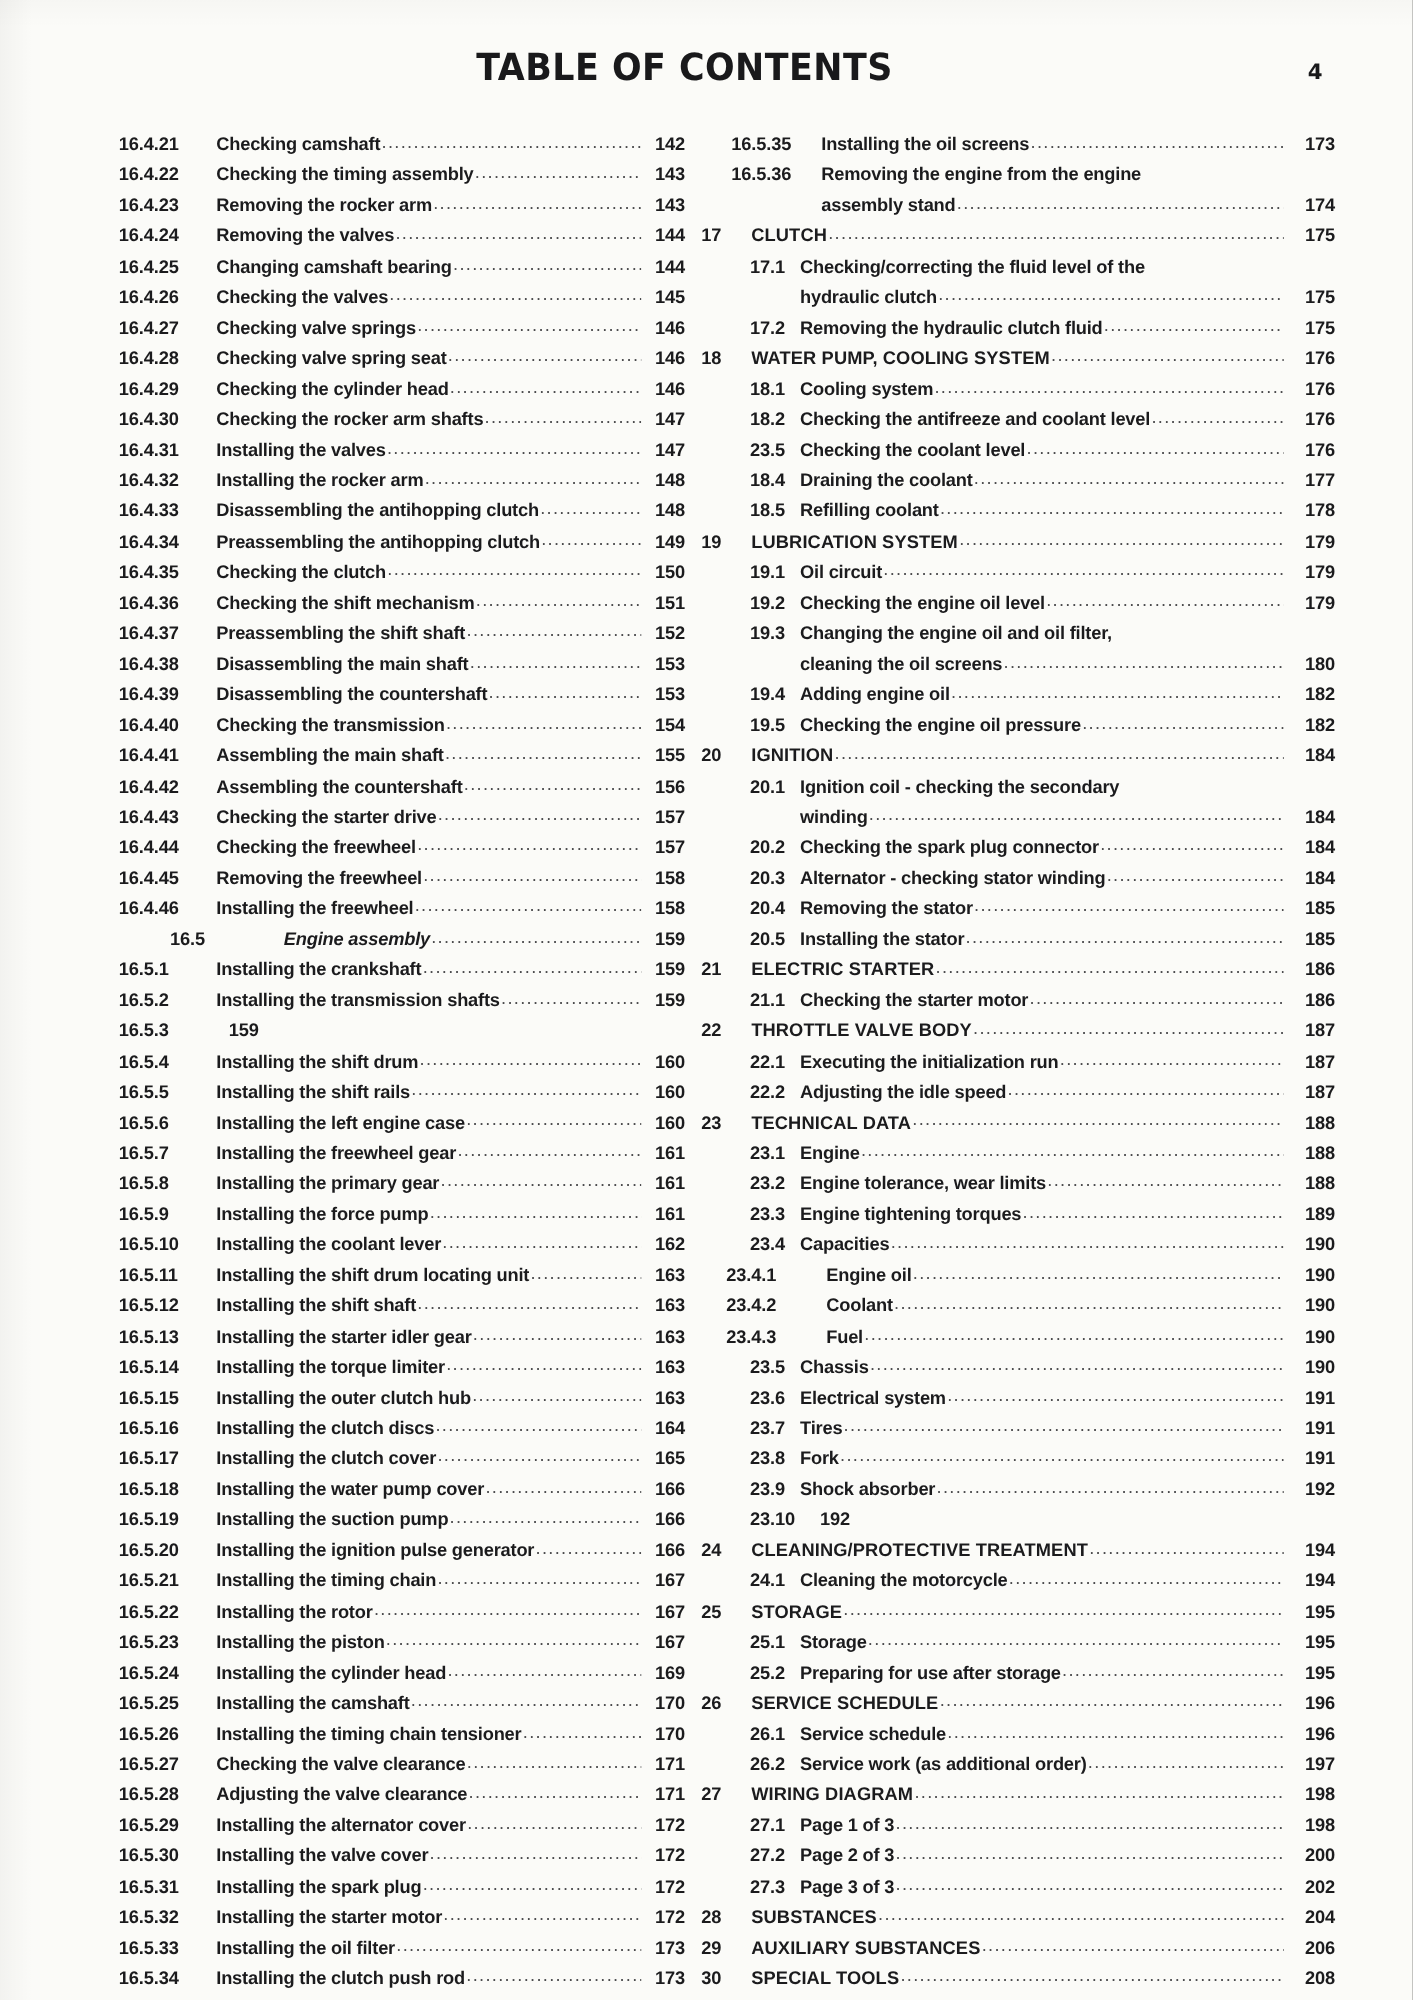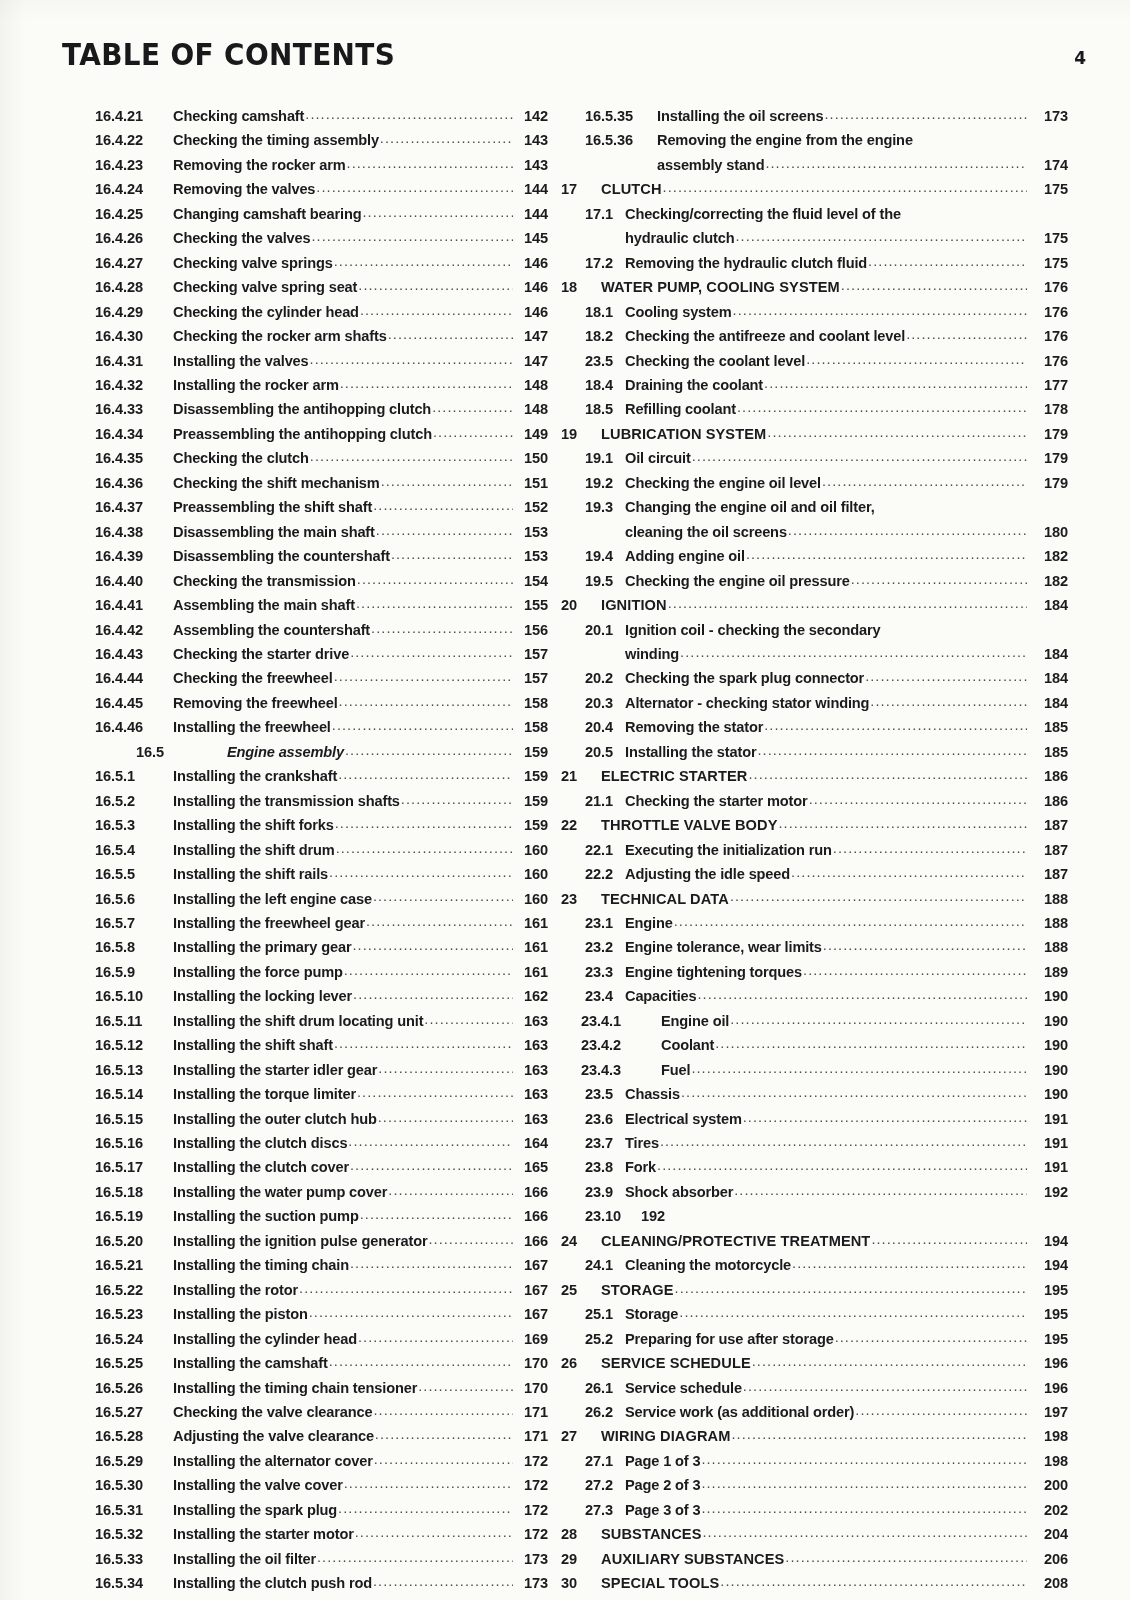--- a/index.html
+++ b/index.html
@@ -23,22 +23,23 @@
     background:
       linear-gradient(90deg, rgba(0,0,0,0.035) 0px, rgba(0,0,0,0.0) 26px),
       linear-gradient(180deg, rgba(0,0,0,0.02) 0px, rgba(0,0,0,0) 22px),
       #fbfbf8;
     pointer-events: none;
   }
   .header {
     position: absolute;
     top: 38px;
     left: 62px;
-    right: 44px;
+    right: 72px;
     height: 44px;
+    text-align: center;
   }
   .header-title {
     font-family: "DejaVu Sans", sans-serif;
     font-weight: bold;
     font-size: 30px;
     letter-spacing: 0.4px;
     color: #19191b;
     line-height: 34px;
     display: inline-block;
     transform: scaleX(0.93);
@@ -126,21 +127,21 @@
 
   
   .col-left .num { width: 78px; }
   .col-left .pageno { width: 34px; }
   .col-left .lvl-sec .num { width: 78px; margin-left: 41px; }
   .col-left .lvl-sec .title { padding-left: 13px; font-style: italic; }
 
   
   .col-right .num { width: 40px; }
   .col-right .pageno { width: 34px; padding-left: 6px; }
-  .col-right .lvl-sub .num { width: 40px; margin-left: 24px; }
+  .col-right .lvl-sub .num { width: 40px; margin-left: 39px; }
   .col-right .lvl-subsub .num { width: 60px; margin-left: 20px; }
   .col-right .lvl-subsub .title { padding-left: 20px; }
   .col-right .lvl-item .num { width: 72px; margin-left: 24px; }
   .col-right .lvl-chapter .title { letter-spacing: 0.1px; }
 
   
   .entry.cont .num { visibility: hidden; }
   .entry.nopage .leader::after { content: ""; }
   .entry.nopage .pageno { visibility: hidden; }
 </style>
@@ -384,24 +385,20 @@
         <div class="entry lvl-item">
           <span class="num">16.5.2</span>
           <span class="title-wrap">
             <span class="title">Installing the transmission shafts</span>
             <span class="leader"></span>
           </span>
           <span class="pageno">159</span>
         </div>
         <div class="entry lvl-item">
           <span class="num">16.5.3</span>
-          <span class="title-wrap">
-            <span class="title">Installing the shift forks</span>
-            <span class="leader"></span>
-          </span>
           <span class="pageno">159</span>
         </div>
         <div class="entry lvl-item">
           <span class="num">16.5.4</span>
           <span class="title-wrap">
             <span class="title">Installing the shift drum</span>
             <span class="leader"></span>
           </span>
           <span class="pageno">160</span>
         </div>
@@ -441,21 +438,21 @@
           <span class="num">16.5.9</span>
           <span class="title-wrap">
             <span class="title">Installing the force pump</span>
             <span class="leader"></span>
           </span>
           <span class="pageno">161</span>
         </div>
         <div class="entry lvl-item">
           <span class="num">16.5.10</span>
           <span class="title-wrap">
-            <span class="title">Installing the locking lever</span>
+            <span class="title">Installing the coolant lever</span>
             <span class="leader"></span>
           </span>
           <span class="pageno">162</span>
         </div>
         <div class="entry lvl-item">
           <span class="num">16.5.11</span>
           <span class="title-wrap">
             <span class="title">Installing the shift drum locating unit</span>
             <span class="leader"></span>
           </span>

